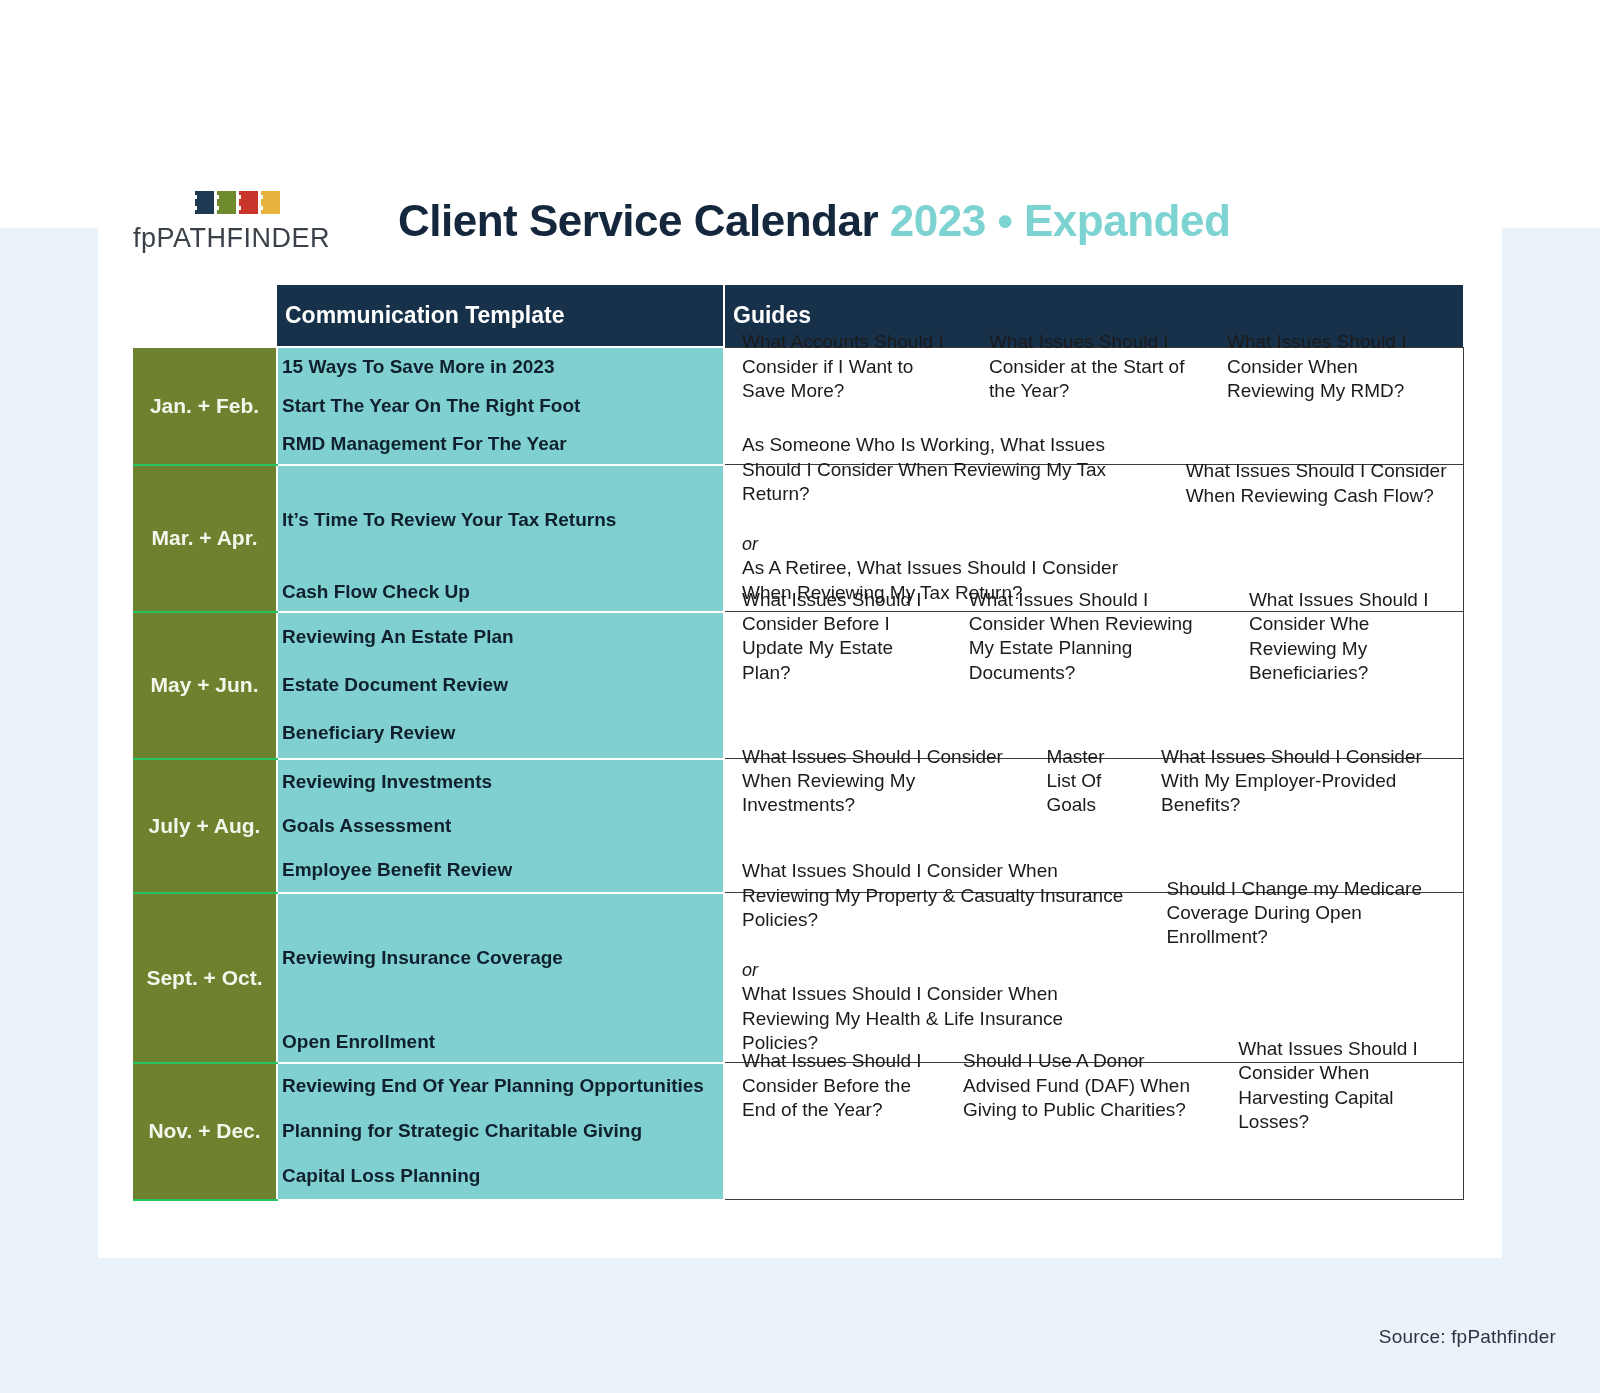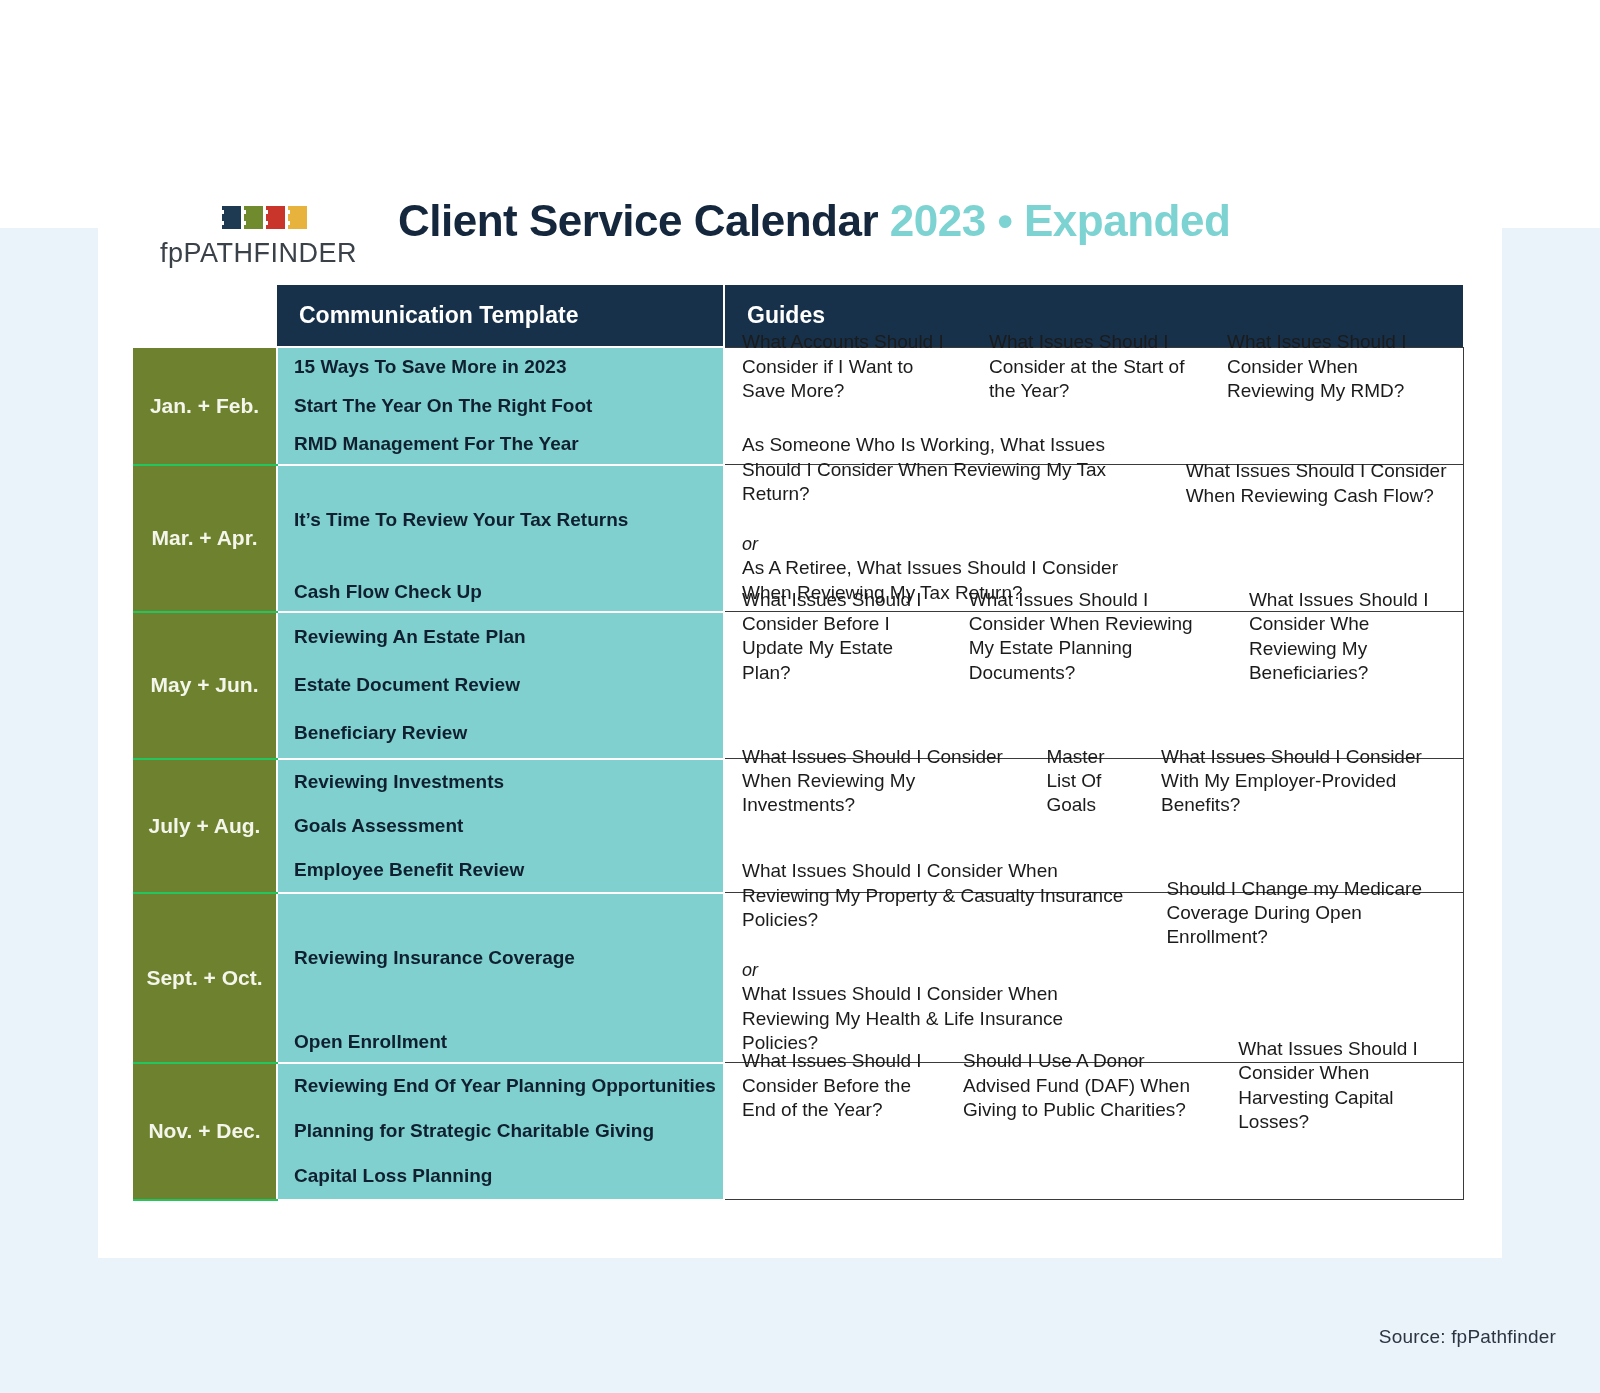--- a/index.html
+++ b/index.html
@@ -56,23 +56,22 @@
     position: absolute;
     left: 98px;
     top: 186px;
     width: 1404px;
     height: 92px;
   }
 
   .logo-block {
     position: absolute;
     left: 35px;
-    top: 20px;
+    top: 5px;
     width: 250px;
-    margin-left: 27px;
   }
   .logo-squares {
     display: flex;
     gap: 3px;
     margin-left: 62px;
     margin-bottom: 9px;
   }
   .logo-sq {
     width: 19px;
     height: 23px;
@@ -130,21 +129,21 @@
     background: #ffffff;
     border: none;
     padding: 0;
   }
   th.hdr {
     background: #17314b;
     color: #ffffff;
     font-size: 23px;
     font-weight: bold;
     text-align: left;
-    padding: 14px 0 14px 22px;
+    padding: 14px 0 14px 8px;
     height: 62px;
     border: none;
   }
   th.hdr-comm { border-right: 2px solid #ffffff; }
 
   
   td.month {
     background: #6e812e;
     color: #f4f6ec;
     font-size: 21px;
@@ -170,21 +169,21 @@
     border-right: 2px solid #ffffff;
   }
   td.comm .stack {
     display: flex;
     flex-direction: column;
     justify-content: flex-start;
     height: 100%;
     padding: 0;
   }
   td.comm .item {
-    padding-left: 16px;
+    padding-left: 4px;
     display: flex;
     align-items: center;
   }
 
   
   td.guide {
     background: #ffffff;
     color: #1b1b1b;
     font-size: 19px;
     vertical-align: top;

